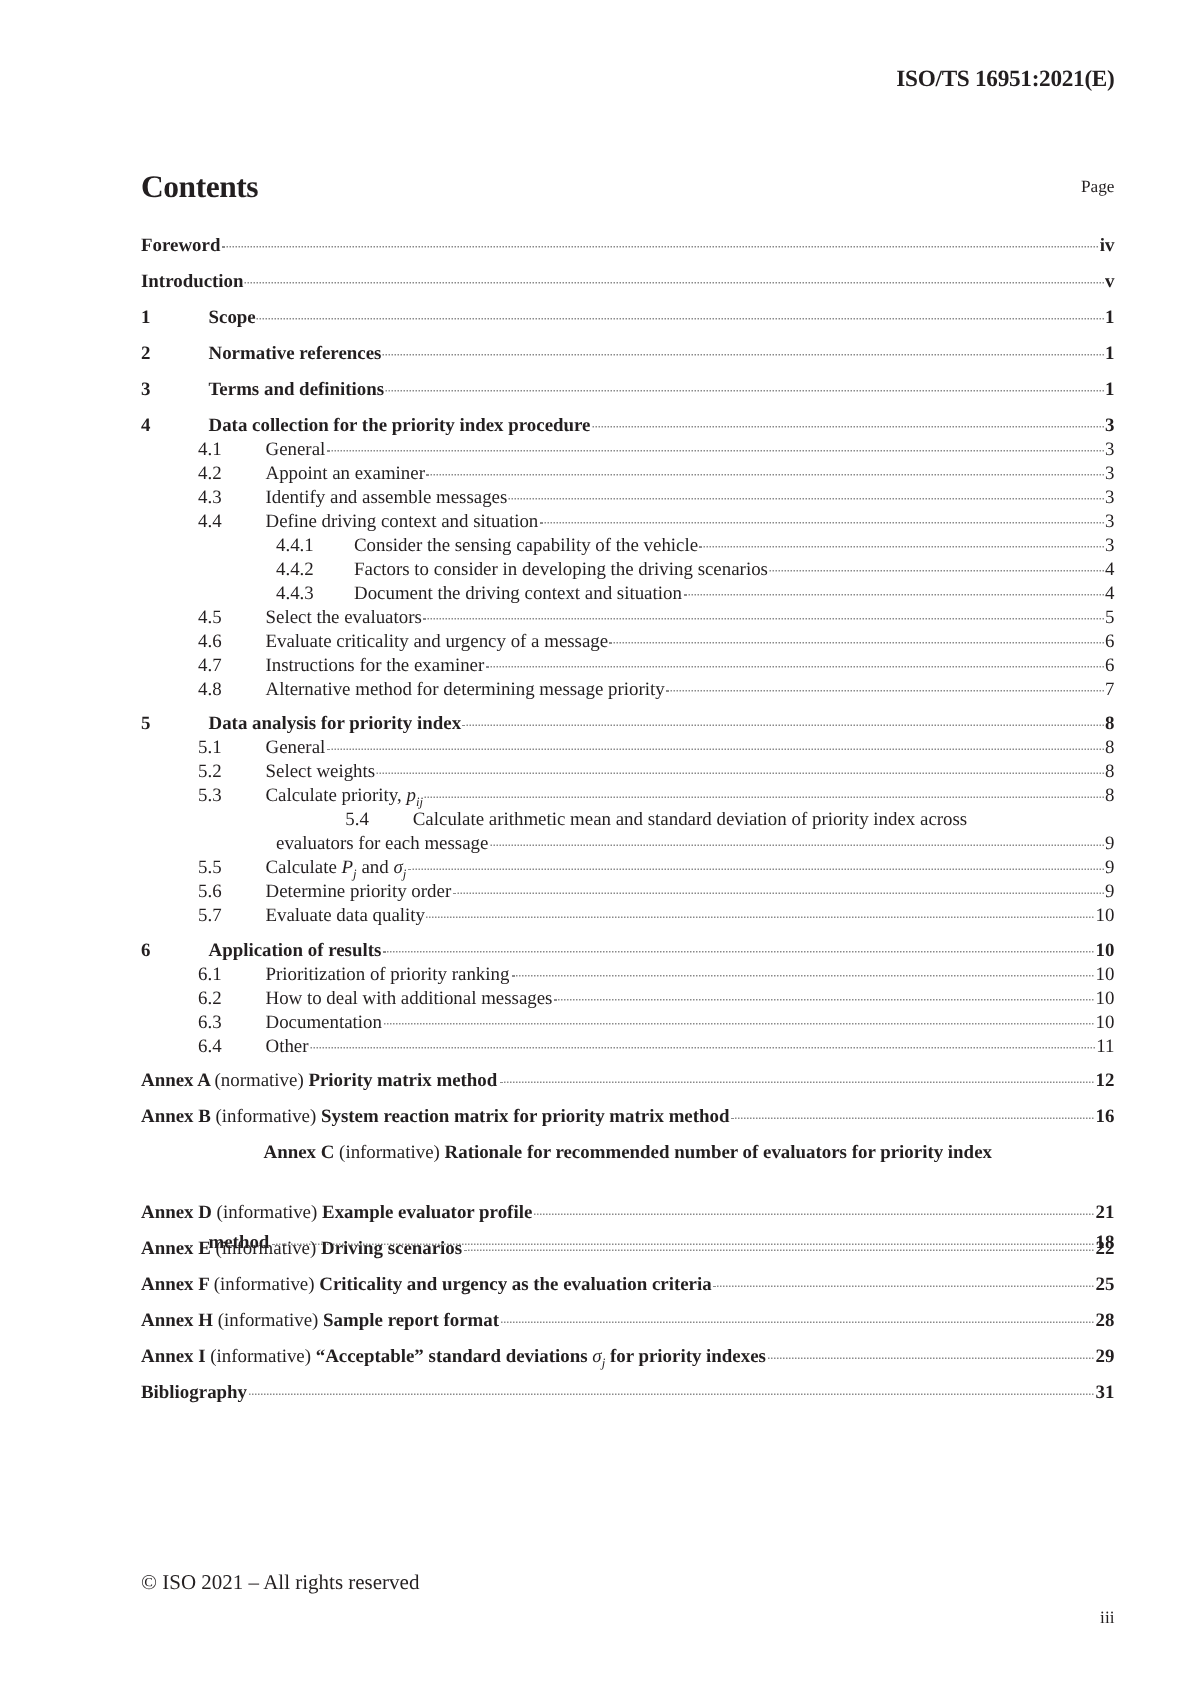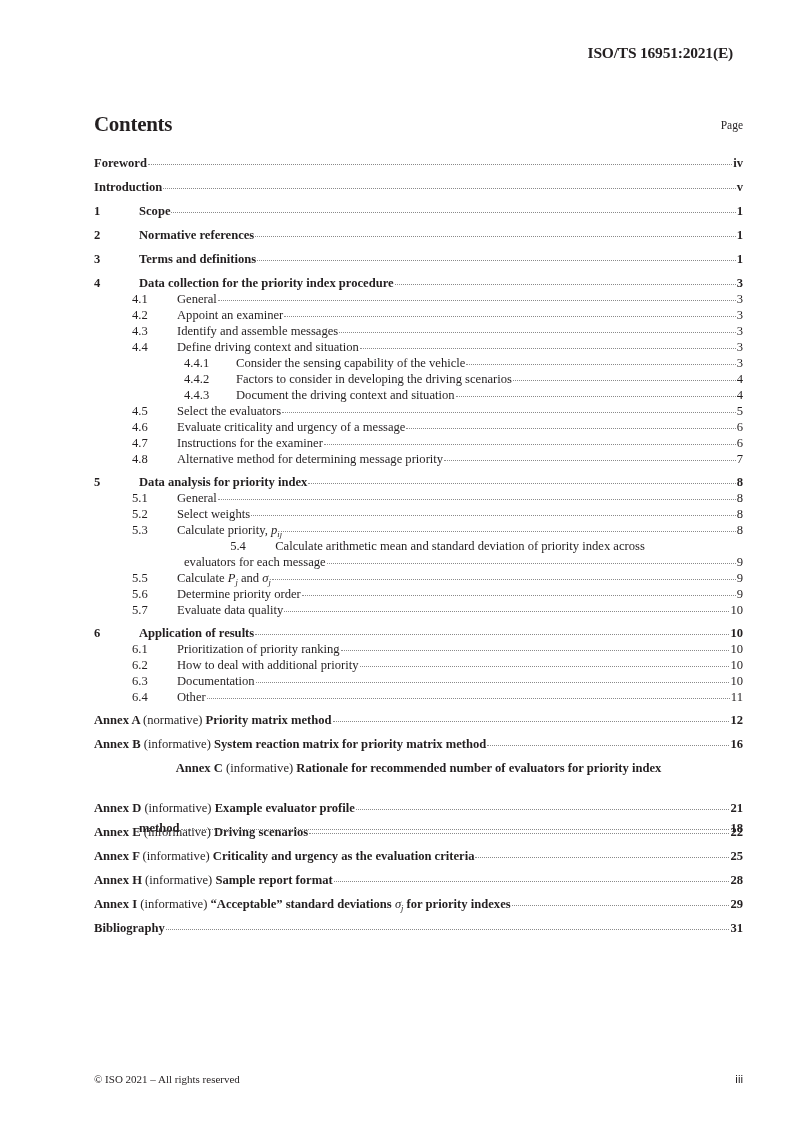--- a/index.html
+++ b/index.html
@@ -5,21 +5,21 @@
     * { box-sizing: border-box; margin: 0; padding: 0; }
     html, body { width: 793px; height: 1122px; background: #ffffff; }
     body {
       position: relative;
       font-family: "DejaVu Serif", "Liberation Serif", serif;
       color: #231f20;
       overflow: hidden;
     }
     .doc-id {
       position: absolute;
-      top: 44px; right: 60px;
+      top: 44px; right: 50px;
       font-family: "Liberation Serif", "DejaVu Serif", serif;
       font-weight: bold;
       font-size: 15.5px;
       letter-spacing: -0.2px;
     }
     .contents-title {
       position: absolute;
       top: 112px; left: 94px;
       font-family: "Liberation Serif", serif;
       font-weight: bold;
@@ -77,28 +77,28 @@
     .row.lvl2 .pg, .row.lvl3 .pg { font-weight: normal; }
     .group { margin-bottom: 7px; }
     .annex .ann-label { font-weight: bold; }
     .annex .ann-kind { font-weight: normal; }
     .annex .ann-title { font-weight: bold; }
     .annex .pg { font-weight: bold; }
     i.var { font-style: italic; font-weight: normal; }
     sub { font-size: 8.5px; vertical-align: -3px; line-height: 0; }
     .footer-left {
       position: absolute;
-      top: 1073px; left: 94px;
+      top: 1048px; left: 94px;
       font-family: "Liberation Serif", serif;
-      font-size: 11px;
+      font-size: 14px;
     }
     .footer-right {
       position: absolute;
       top: 1073px; right: 50px;
-      font-family: Liberation Sans, sans-serif;
+      font-family: Liberation Serif, serif;
       font-size: 11.5px;
     }
   </style>
 </head>
 <body>
 
 <div class="doc-id">ISO/TS 16951:2021(E)</div>
 <div class="contents-title">Contents</div>
 <div class="page-label">Page</div>
 
@@ -274,21 +274,21 @@
       <span class="pg">10</span>
     </div>
     <div class="row lvl2">
       <span class="num">6.1</span>
       <span class="title">Prioritization of priority ranking</span>
       <span class="leader"></span>
       <span class="pg">10</span>
     </div>
     <div class="row lvl2">
       <span class="num">6.2</span>
-      <span class="title">How to deal with additional priority</span>
+      <span class="title">How to deal with additional messages</span>
       <span class="leader"></span>
       <span class="pg">10</span>
     </div>
     <div class="row lvl2">
       <span class="num">6.3</span>
       <span class="title">Documentation</span>
       <span class="leader"></span>
       <span class="pg">10</span>
     </div>
     <div class="row lvl2">

